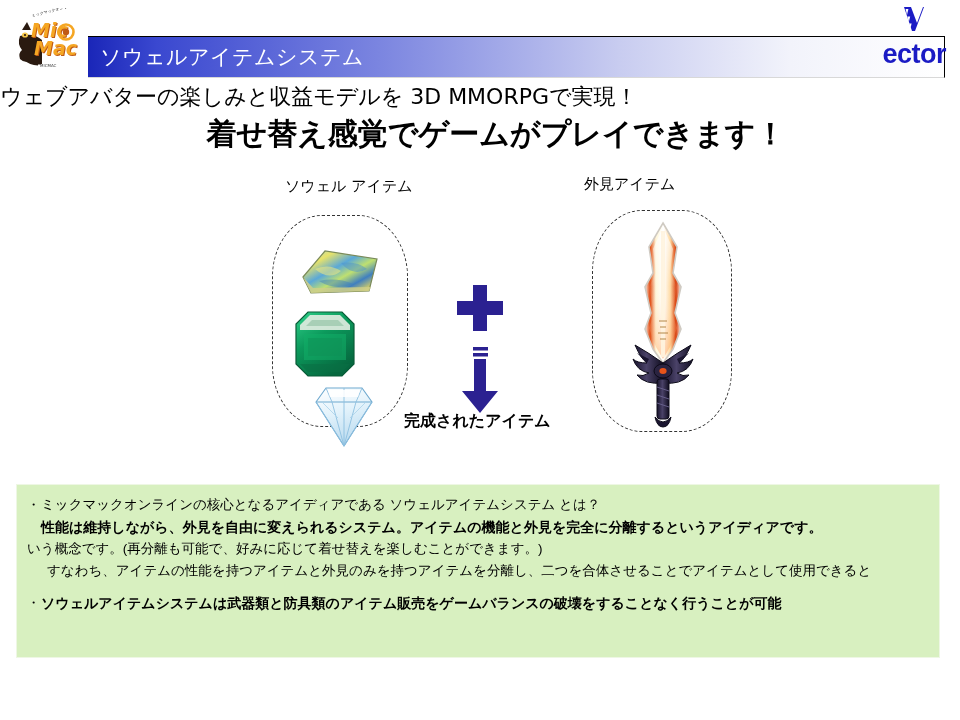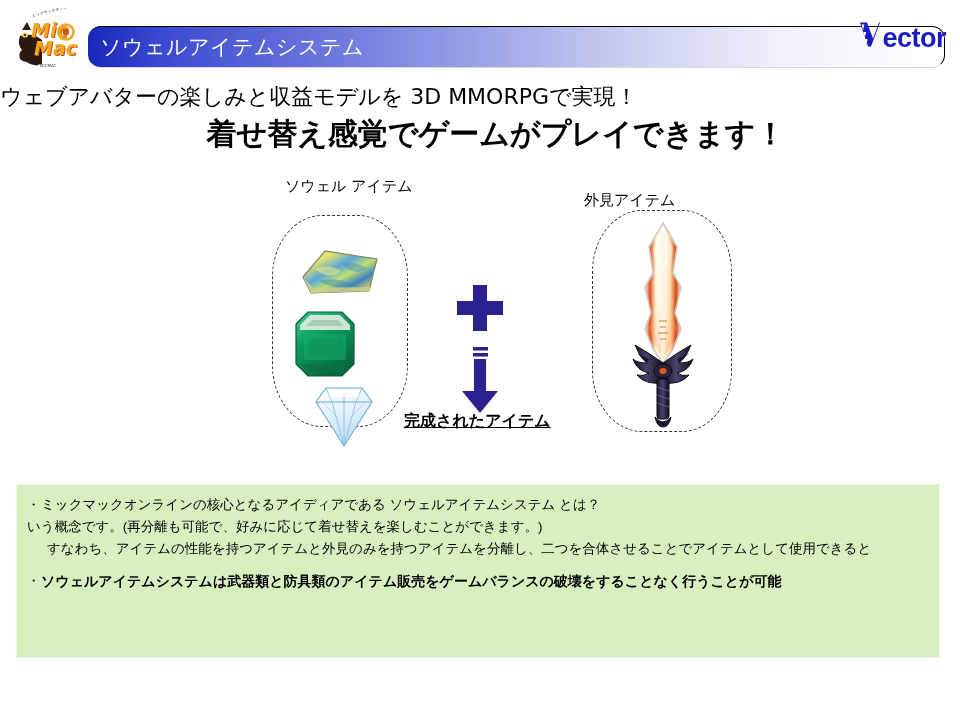--- a/index.html
+++ b/index.html
@@ -22,27 +22,26 @@
   }
   #logo-micmac {
     position: absolute;
     left: 14px; top: 8px;
     width: 72px; height: 62px;
   }
   #logo-micmac svg { display: block; }
 
   #title-bar {
     position: absolute;
-    left: 88px; top: 26px;
+    left: 88px; top: 36px;
     width: 856px; height: 40px;
     background: linear-gradient(to right, #1a26b8 0%, #3a48d0 8%, #7b85e0 34%, #c8ccf0 62%, #f2f3fb 82%, #ffffff 100%);
     border-top: 1px solid #000;
     border-right: 1px solid #000;
     border-bottom: 1px solid #d8d8d8;
-    border-radius: 13px;
   }
   #title-text {
     position: absolute;
     left: 12px; top: 50%;
     transform: translateY(-50%);
     color: #ffffff;
     font-size: 21px;
     letter-spacing: 0.5px;
     white-space: nowrap;
     font-family: "DejaVu Sans", "Liberation Sans", sans-serif;
@@ -51,20 +50,21 @@
     position: absolute;
     right: 14px; top: 50%;
     transform: translateY(-50%);
     font-weight: bold;
     font-size: 27px;
     color: #1b1bc4;
     letter-spacing: -0.5px;
     display: flex;
     align-items: center;
     font-family: "Liberation Sans", sans-serif;
+    flex-direction: column;
   }
   #logo-vector .vmark { display: inline-block; margin-right: 1px; }
   #logo-vector .vword { display: inline-block; }
 
   
   #headline1 {
     position: absolute;
     left: 0; top: 82px; width: 960px;
     font-size: 22px;
     font-family: "DejaVu Sans", "Liberation Sans", sans-serif;
@@ -84,21 +84,21 @@
   
   #diagram { position: absolute; left: 0; top: 165px; width: 960px; height: 310px; padding-left: 36px; }
 
   .grp-label {
     position: absolute;
     font-size: 15px;
     white-space: nowrap;
     font-family: "DejaVu Sans", "Liberation Sans", sans-serif;
   }
   #label-soul  { left: 285px; top: 12px; }
-  #label-appearance { left: 584px; top: 26px; }
+  #label-appearance { left: 584px; top: 10px; }
 
   .dashed-pod {
     position: absolute;
     border: 1.6px dashed #333;
     border-radius: 50px / 62px;
     box-sizing: border-box;
   }
   #pod-left  { left: 272px; top: 50px;  width: 136px; height: 212px; }
   #pod-right { left: 592px; top: 45px;  width: 140px; height: 222px; }
 
@@ -122,21 +122,20 @@
     left: 455px; top: 182px;
     width: 50px; height: 68px;
   }
   #label-result {
     position: absolute;
     left: 404px; top: 246px;
     font-size: 16px;
     font-weight: bold;
     white-space: nowrap;
     font-family: "DejaVu Sans", "Liberation Sans", sans-serif;
-    text-decoration: underline;
   }
 
   
   #desc-box {
     position: absolute;
     left: 16px; top: 484px;
     width: 924px; height: 174px;
     background: #d8f0c0;
     border: 1px solid #eef7e4;
     box-sizing: border-box;
@@ -340,20 +339,21 @@
   <div id="label-result">完成されたアイテム</div>
 </div>
 
 <div id="desc-box">
 
   <div class="bullet-block">
     <div class="b-row">
       <div class="b-dot">・</div>
       <div class="b-text">
         <div class="line">ミックマックオンラインの核心となるアイディアである ソウェルアイテムシステム とは？</div>
+        <div class="line bold">性能は維持しながら、外見を自由に変えられるシステム。アイテムの機能と外見を完全に分離するというアイディアです。</div>
       </div>
     </div>
     <div class="line indent2">いう概念です。(再分離も可能で、好みに応じて着せ替えを楽しむことができます。)</div>
     <div class="line sub"> すなわち、アイテムの性能を持つアイテムと外見のみを持つアイテムを分離し、二つを合体させることでアイテムとして使用できると</div>
   </div>
 
   <div class="bullet-block" style="margin-top:10px;">
     <div class="b-row">
       <div class="b-dot">・</div>
       <div class="b-text">

